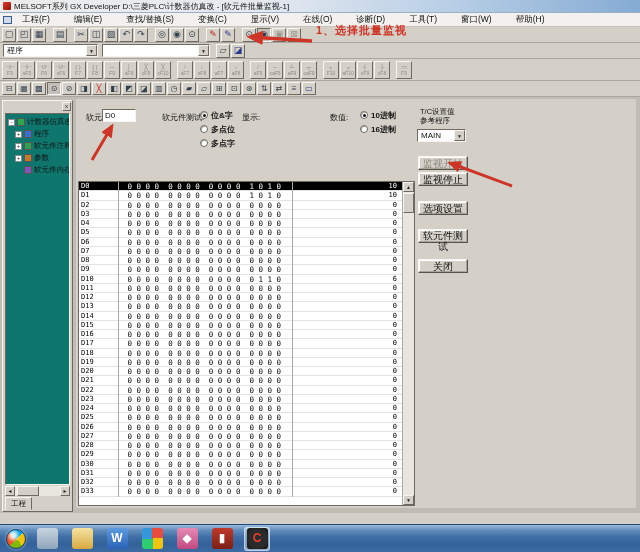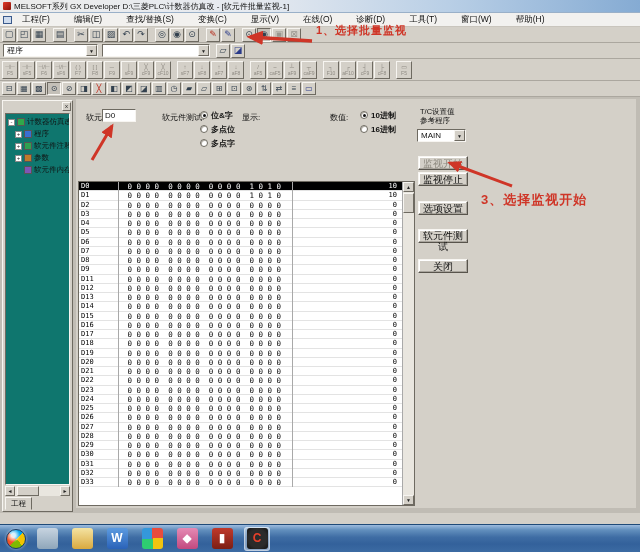--- a/index.html
+++ b/index.html
@@ -560,20 +560,25 @@
               <span class="c-dev">D8</span>
               <span class="c-bits"> 0 0 0 0  0 0 0 0  0 0 0 0  0 0 0 0</span>
               <span class="c-val">0</span>
             </div>
               <div class="trow">
               <span class="c-dev">D9</span>
               <span class="c-bits"> 0 0 0 0  0 0 0 0  0 0 0 0  0 0 0 0</span>
               <span class="c-val">0</span>
             </div>
               <div class="trow">
+              <span class="c-dev">D10</span>
+              <span class="c-bits"> 0 0 0 0  0 0 0 0  0 0 0 0  0 1 1 0</span>
+              <span class="c-val">6</span>
+            </div>
+              <div class="trow">
               <span class="c-dev">D11</span>
               <span class="c-bits"> 0 0 0 0  0 0 0 0  0 0 0 0  0 0 0 0</span>
               <span class="c-val">0</span>
             </div>
               <div class="trow">
               <span class="c-dev">D12</span>
               <span class="c-bits"> 0 0 0 0  0 0 0 0  0 0 0 0  0 0 0 0</span>
               <span class="c-val">0</span>
             </div>
               <div class="trow">
@@ -726,15 +731,14 @@
     <defs>
       <marker id="ah" markerWidth="4.6" markerHeight="4" refX="3.6" refY="2" orient="auto">
         <path d="M0,0 L4.6,2 L0,4 z" fill="#cf3527"></path>
       </marker>
     </defs>
     <line x1="312" y1="41" x2="250" y2="37" stroke="#cf3527" stroke-width="3.6" marker-end="url(#ah)"></line>
     <line x1="92" y1="160" x2="112" y2="126" stroke="#cf3527" stroke-width="3" marker-end="url(#ah)"></line>
     <line x1="512" y1="186" x2="450" y2="163" stroke="#cf3527" stroke-width="3" marker-end="url(#ah)"></line>
   </svg>
   <div class="anno anno1">1、选择批量监视</div>
-  <div class="anno anno3">3、选择监视开始</div>
 
 </div>
 
 </body></html>

